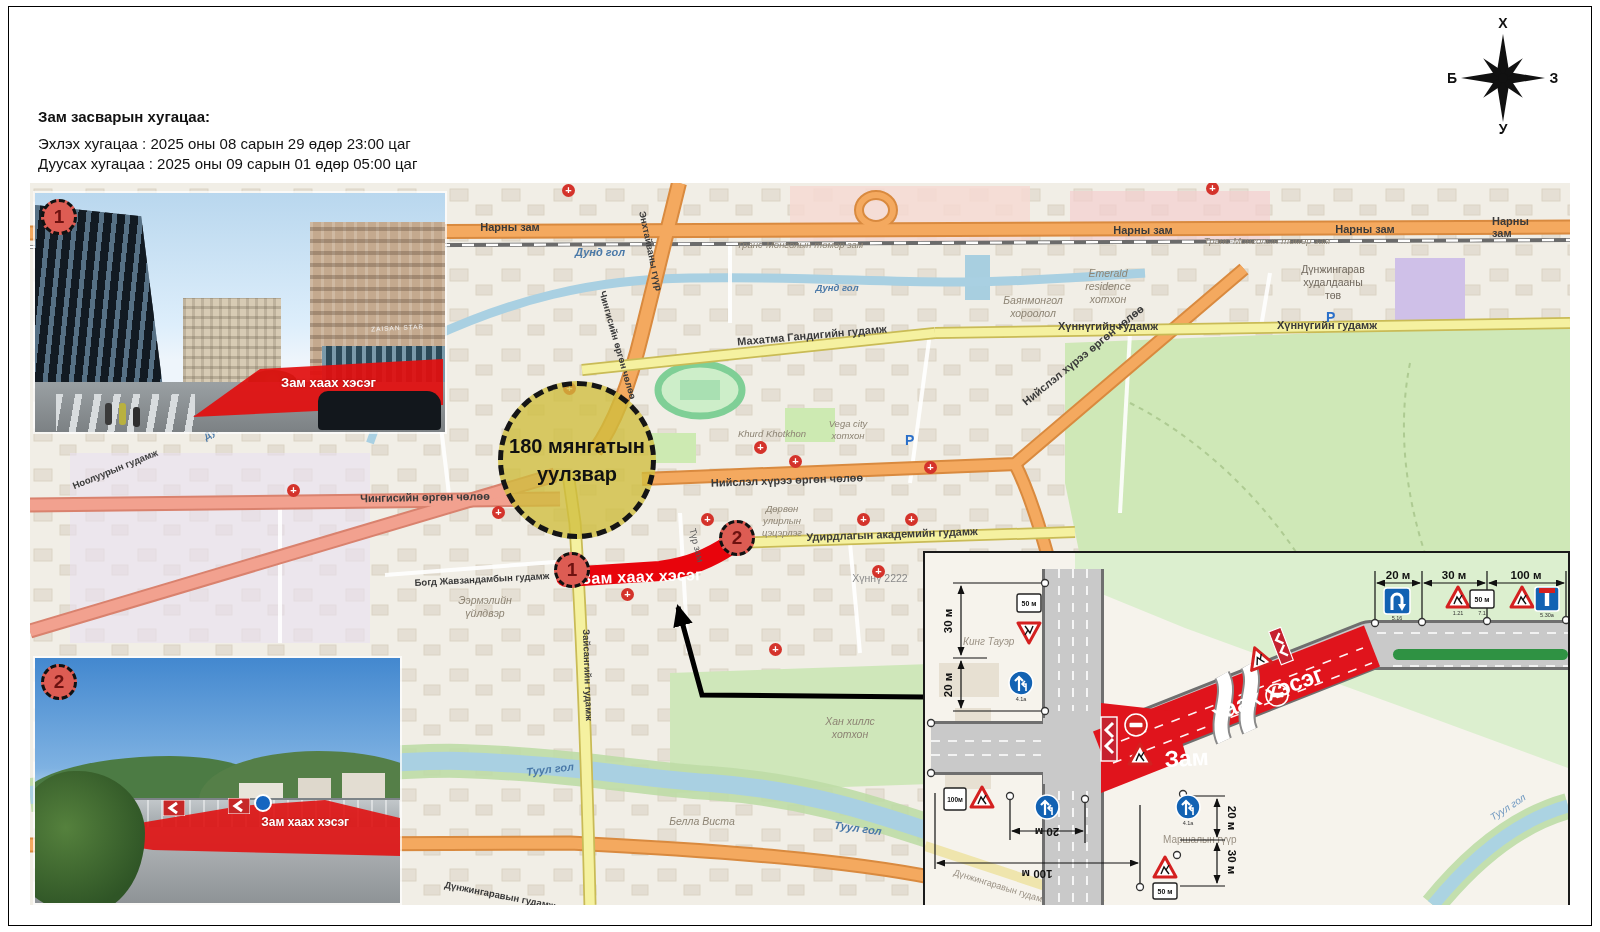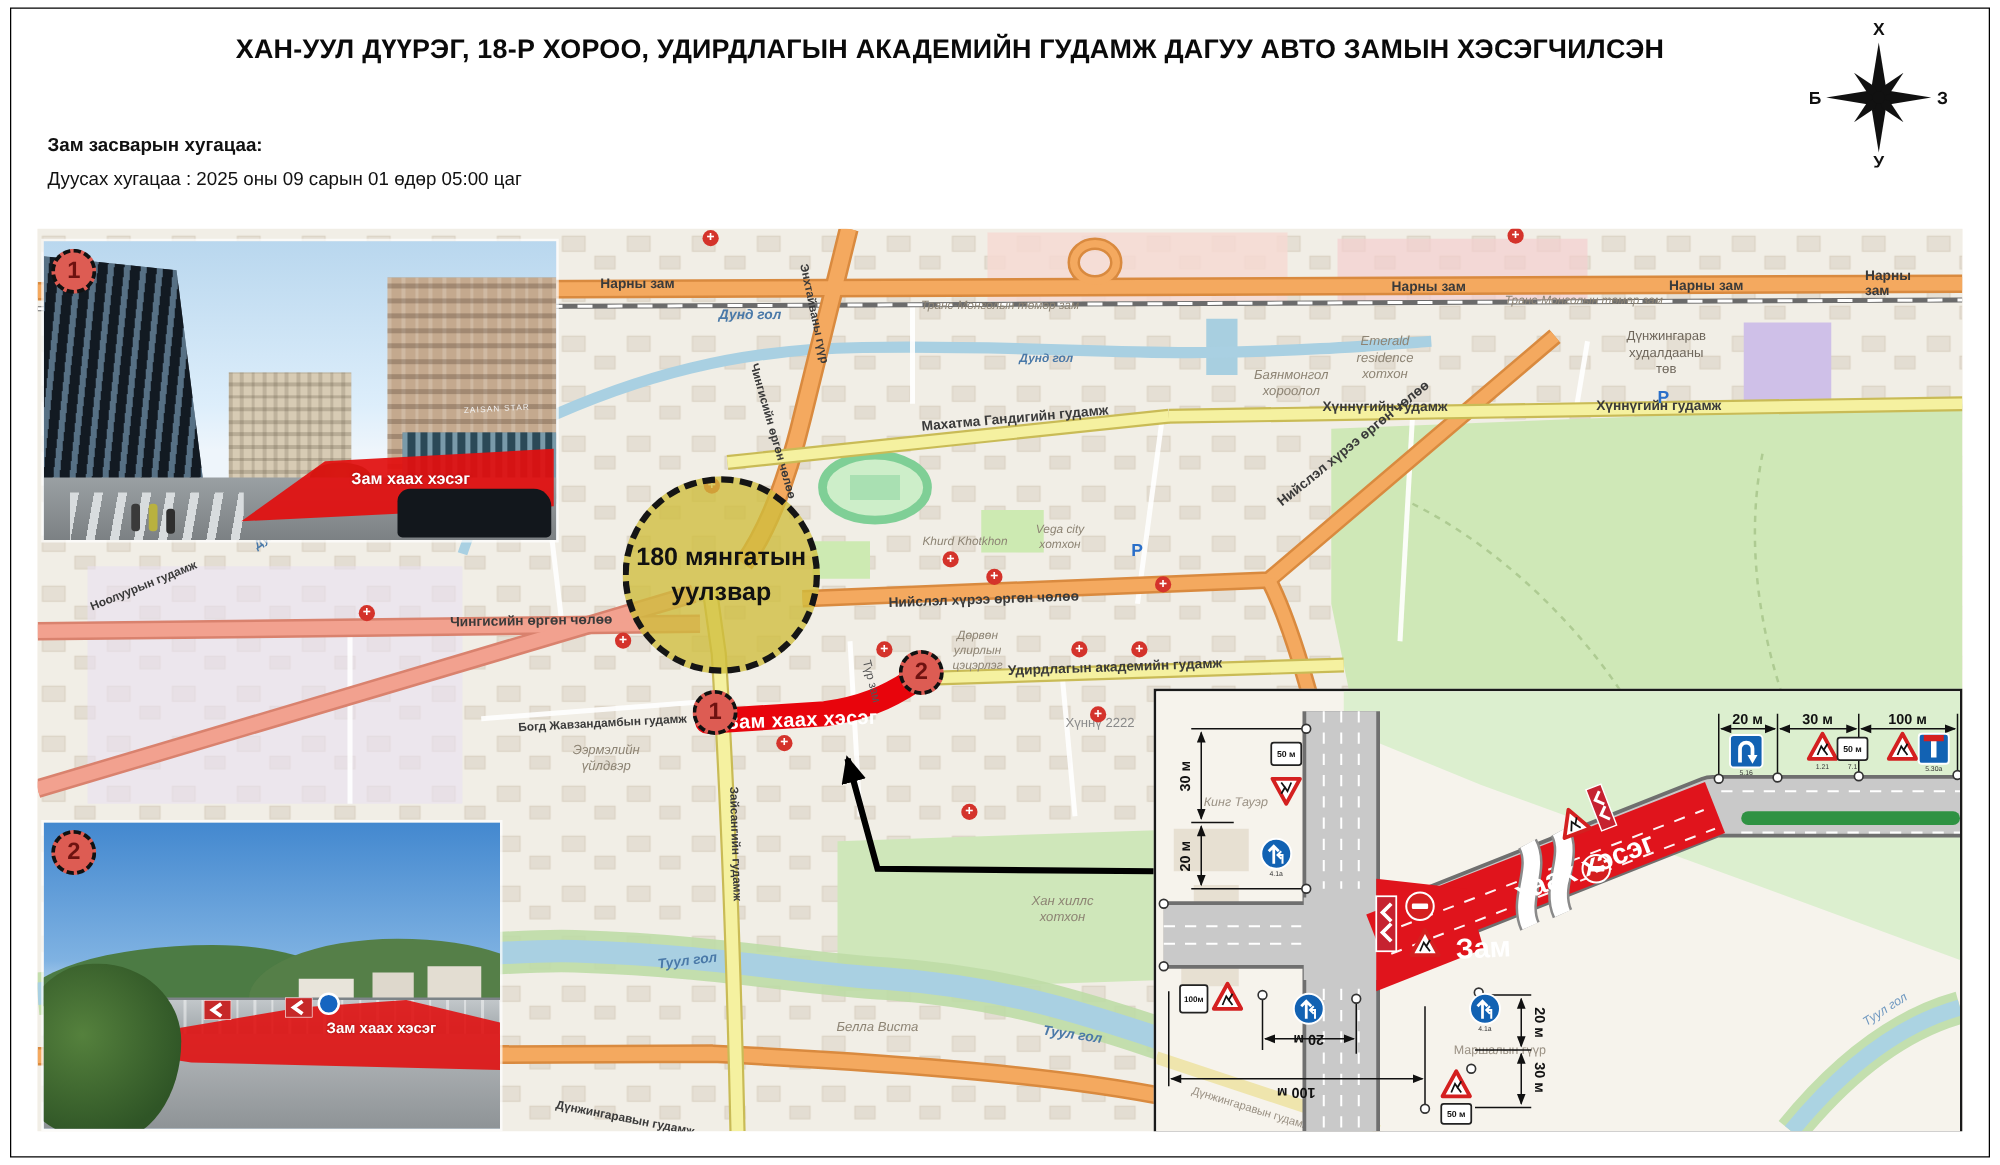--- a/index.html
+++ b/index.html
@@ -33,25 +33,25 @@
   
   #panel{position:absolute;left:893px;top:368px;width:643px;height:352px;background:#fff;border:2px solid #1a1a1a;z-index:25;}
   #panel svg{position:absolute;left:0;top:0;}
 </style>
 </head>
 <body>
 
 <div id="frame"></div>
 
 <div id="title">
-  <div>ХАН-УУЛ ДҮҮРЭГ, 18-Р ХОРОО, УДИРДЛАГЫН АКАДЕМИЙН ГУДАМЖ ДАГУУ АВТО ЗАМЫН ХЭСЭГЧИЛСЭН</div>
 </div>
 
 <div id="schedule">
   <div class="h">Зам засварын хугацаа:</div>
+  <div class="l">Эхлэх хугацаа : 2025 оны 08 сарын 29 өдөр 23:00 цаг</div>
   <div class="l">Дуусах хугацаа : 2025 оны 09 сарын 01 өдөр 05:00 цаг</div>
 </div>
 
 <div id="compass">
   <svg width="110" height="118" viewBox="0 0 110 118">
     <g fill="#111">
       <polygon points="55,18 60.5,52 55,62 49.5,52"></polygon>
       <polygon points="55,106 60.5,72 55,62 49.5,72"></polygon>
       <polygon points="13,62 47,67.5 57,62 47,56.5"></polygon>
       <polygon points="97,62 63,67.5 53,62 63,56.5"></polygon>

